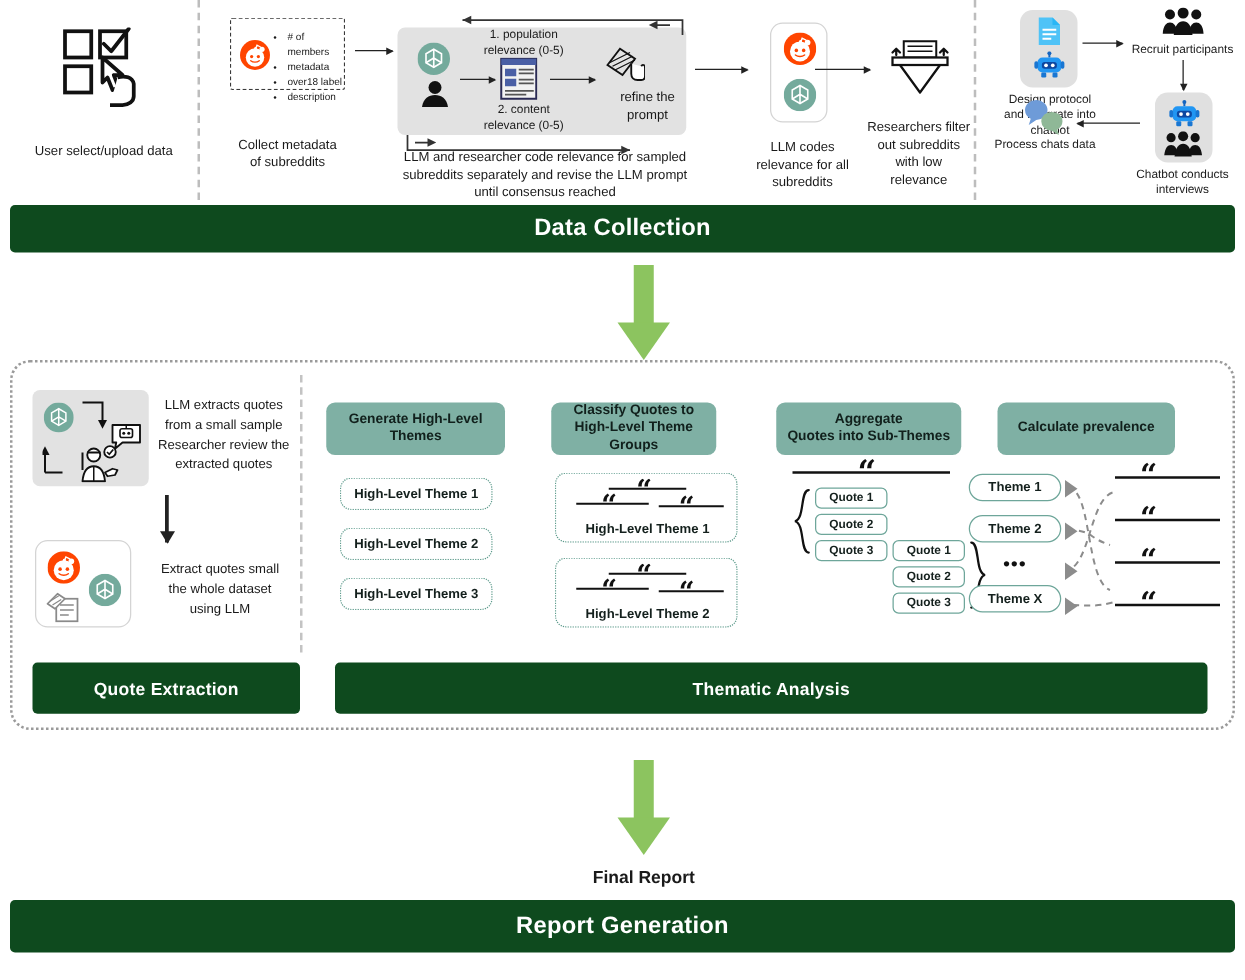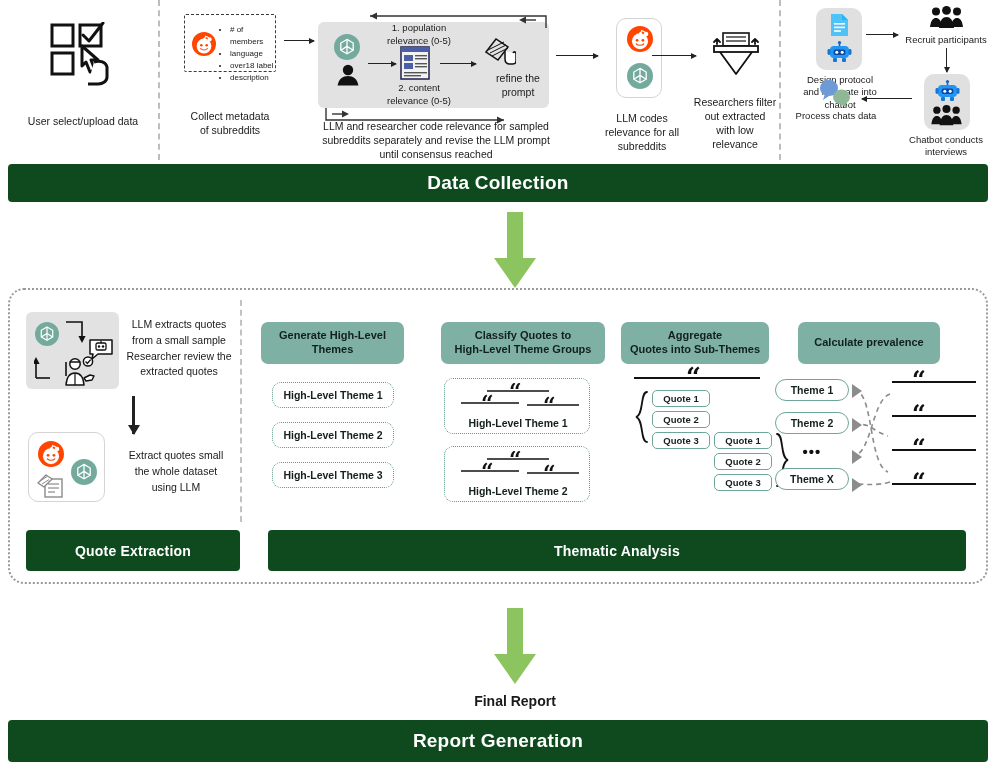--- a/index.html
+++ b/index.html
@@ -136,21 +136,21 @@
           <circle cx="9.3" cy="13.2" r="1.3" fill="#FF4500"></circle>
           <circle cx="14.7" cy="13.2" r="1.3" fill="#FF4500"></circle>
           <path d="M8.6 16.6c1.9 1.5 4.9 1.5 6.8 0" stroke="#FF4500" stroke-width="1.1" fill="none" stroke-linecap="round"></path>
           <circle cx="17.6" cy="7.4" r="2.1" fill="#fff"></circle>
           <path d="M12.6 6.8 L13.6 4.2 L16.4 5.6" stroke="#fff" stroke-width="1.1" fill="none" stroke-linecap="round"></path>
           <circle cx="12.4" cy="6.7" r="1.1" fill="#fff"></circle>
         </svg>
       </div>
       <ul class="abs meta-list" style="left:36px;top:9px;width:56px;">
         <li># of members</li>
-        <li>language</li>
+        <li>metadata</li>
         <li>over18 label</li>
         <li>description</li>
       </ul>
     </div>
     <div class="abs caption" style="left:-4px;top:98px;width:108px;">
       <div>Collect metadata</div>
       <div>of subreddits</div>
     </div>
   </div>
 
@@ -271,21 +271,21 @@
         <path d="M45 16 L45 11 M45 11 L42 14 M45 11 L48 14" stroke="#111" stroke-width="1.8" fill="none" stroke-linecap="round"></path>
         <rect x="13" y="5" width="26" height="13" fill="#fff" stroke="#111" stroke-width="1.6"></rect>
         <line x1="16" y1="9" x2="36" y2="9" stroke="#111" stroke-width="1.2"></line>
         <line x1="16" y1="13" x2="36" y2="13" stroke="#111" stroke-width="1.2"></line>
         <rect x="4" y="18" width="44" height="6" fill="#fff" stroke="#111" stroke-width="1.8"></rect>
         <path d="M10 24 L26 46 L42 24" fill="none" stroke="#111" stroke-width="1.8" stroke-linejoin="round"></path>
       </svg>
     </div>
     <div class="abs caption" style="left:-4px;top:84px;width:98px;">
       <div>Researchers filter</div>
-      <div>out extracted</div>
+      <div>out subreddits</div>
       <div>with low</div>
       <div>relevance</div>
     </div>
   </div>
 
   <div class="abs" style="left:794px;top:6px;width:100px;height:150px;">
     <div class="abs greybox-r" style="left:22px;top:2px;width:46px;height:62px;">
       <div class="abs" style="left:13px;top:5px;">
         <svg width="21" height="24" viewBox="0 0 21 24" class="icon-svg">
           <path d="M2 1 L13 1 L19 7 L19 23 L2 23 Z" fill="#4FC3F7"></path>
@@ -479,21 +479,21 @@
   <div class="abs pill-head" style="left:261px;top:322px;width:143px;height:42px;">
     <span>
       <span>Generate High-Level</span><br>
       <span>Themes</span>
     </span>
   </div>
   <div class="abs pill-dotted" style="left:272px;top:382px;width:122px;height:26px;">High-Level Theme 1</div>
   <div class="abs pill-dotted" style="left:272px;top:422px;width:122px;height:26px;">High-Level Theme 2</div>
   <div class="abs pill-dotted" style="left:272px;top:462px;width:122px;height:26px;">High-Level Theme 3</div>
 
-  <div class="abs pill-head" style="left:441px;top:322px;width:164px;height:42px;">
+  <div class="abs pill-head" style="left:441px;top:322px;width:132px;height:42px;">
     <span>
       <span>Classify Quotes to</span><br>
       <span>High-Level Theme Groups</span>
     </span>
   </div>
 
   <div class="abs pill-dotted" style="left:444px;top:378px;width:146px;height:56px;">
     <svg class="abs" style="left:8px;top:4px;" width="130" height="34">
       <line x1="34" y1="8" x2="96" y2="8" stroke="#111" stroke-width="1.7"></line>
       <line x1="8" y1="20" x2="66" y2="20" stroke="#111" stroke-width="1.7"></line>

